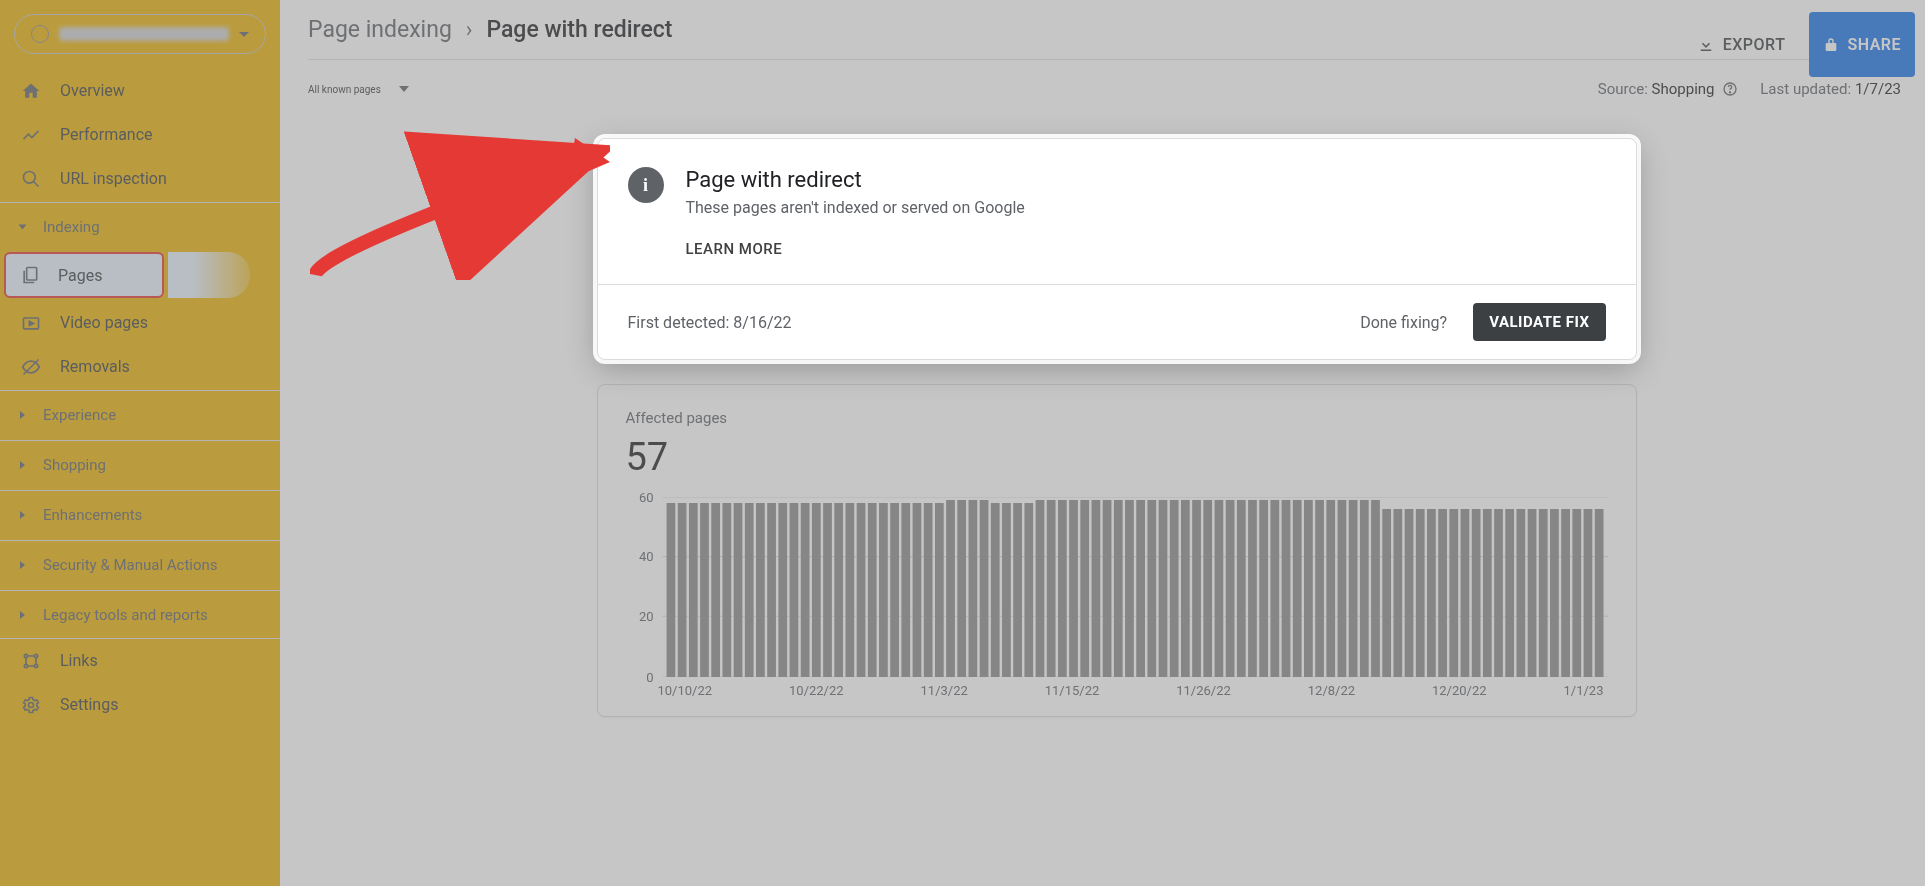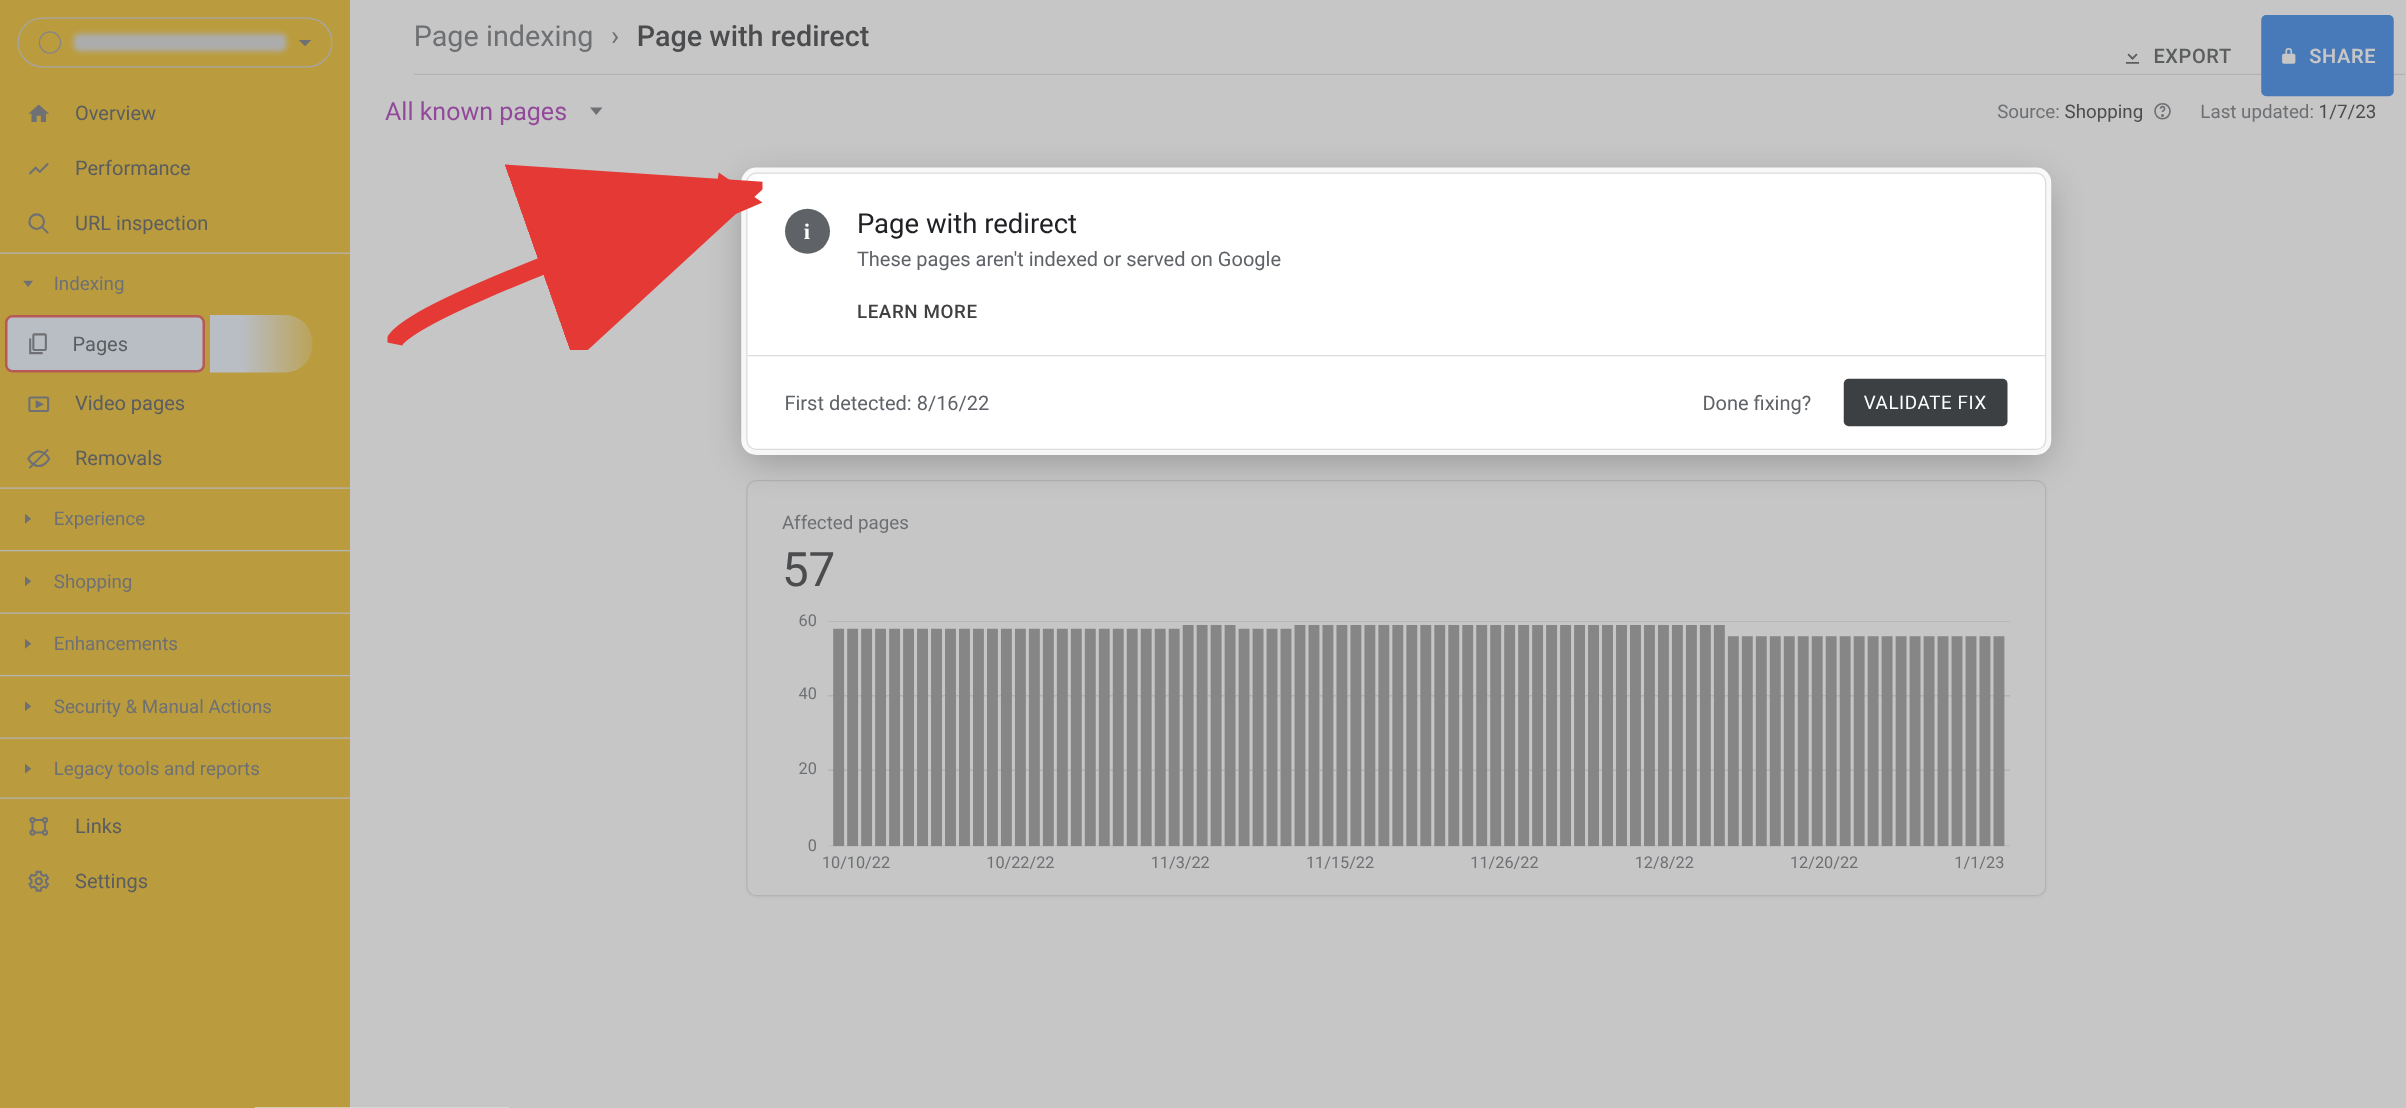--- a/index.html
+++ b/index.html
@@ -108,40 +108,39 @@
   padding: 0 0 0 28px;
   position: relative;
 }
 .breadcrumb {
   display:flex;align-items:center;
   height: 60px;
   gap: 14px;
   font-size: 23px;
   border-bottom: 1px solid #dadce0;
   width: calc(100% - 24px);
-  margin-left: 23px;
 }
 .breadcrumb .sep {
   color:#5f6368;font-size:22px;
 }
 .breadcrumb .current { font-weight: 500; color:#202124;}
 .breadcrumb .parent { color:#5f6368;}
 .header-actions{
   position:absolute;top:12px;right:10px;display:flex;gap:16px;align-items:center;
 }
 .export-btn{
   display:flex;align-items:center;gap:8px;font-size:16px;font-weight:500;color:#3c4043;letter-spacing:0.5px;cursor:pointer;padding:6px 8px;
 }
 .share-btn{
   display:flex;align-items:center;gap:8px;font-size:16px;font-weight:600;color:#fff;background:#1a73e8;padding:23px 14px;border-radius:4px;letter-spacing:0.5px;cursor:pointer;
 }
 .filter-row{
   display:flex;align-items:center;justify-content:space-between;height:48px;padding-top:10px;width:calc(100% - 24px);
 }
-.filter-left{display:flex;align-items:center;gap:18px;color:#a21caf;font-size:20px;cursor:pointer;}
+.filter-left{display:flex;align-items:center;gap:18px;color:#404040;font-size:10px;cursor:pointer;}
 .filter-left .chev{
   width:0;height:0;border-left:5px solid transparent;border-right:5px solid transparent;border-top:6px solid #5f6368;
 }
 .filter-right{font-size:15px;color:#5f6368;display:flex;gap:22px;align-items:center;}
 .filter-right .dark{color:#202124;}
 .content-area{
   width: 1040px;
   margin: 30px auto 0 auto;
 }
 .card{
@@ -160,21 +159,21 @@
 .info-title{font-size:22px;color:#202124;margin-bottom:6px;}
 .info-sub{font-size:16px;color:#5f6368;margin-bottom:22px;}
 .learn-more{font-size:15px;font-weight:500;letter-spacing:0.5px;color:#404040;cursor:pointer;margin-bottom:26px;display:inline-block;}
 .info-foot{
   border-top:1px solid #dadce0;margin:0 -30px;padding:18px 30px;display:flex;align-items:center;justify-content:space-between;
 }
 .detected{font-size:16px;color:#5f6368;}
 .foot-right{display:flex;align-items:center;gap:26px;}
 .done-fixing{font-size:16px;color:#5f6368;}
 .validate-btn{
-  background:#3c4043;color:#fff;padding:10px 16px;border-radius:4px;font-size:15px;font-weight:400;letter-spacing:0.5px;cursor:pointer;
+  background:#3c4043;color:#fff;padding:10px 16px;border-radius:4px;font-size:15px;font-weight:700;letter-spacing:0.5px;cursor:pointer;
 }
 .chart-card{
   margin-top:24px;padding:24px 28px 18px 28px;
 }
 .chart-label{font-size:15px;color:#5f6368;margin-bottom:8px;}
 .chart-value{font-size:38px;color:#202124;margin-bottom:18px;}
 .chart-box{position:relative;height:180px;margin-left:6px;}
 .chart-svg{width:100%;height:100%;}
 .y-label{position:absolute;left:-2px;font-size:13px;color:#5f6368;transform:translateY(-50%);text-align:right;width:24px;}
 .x-labels{display:flex;justify-content:space-between;padding-left:32px;padding-right:4px;margin-top:6px;}

